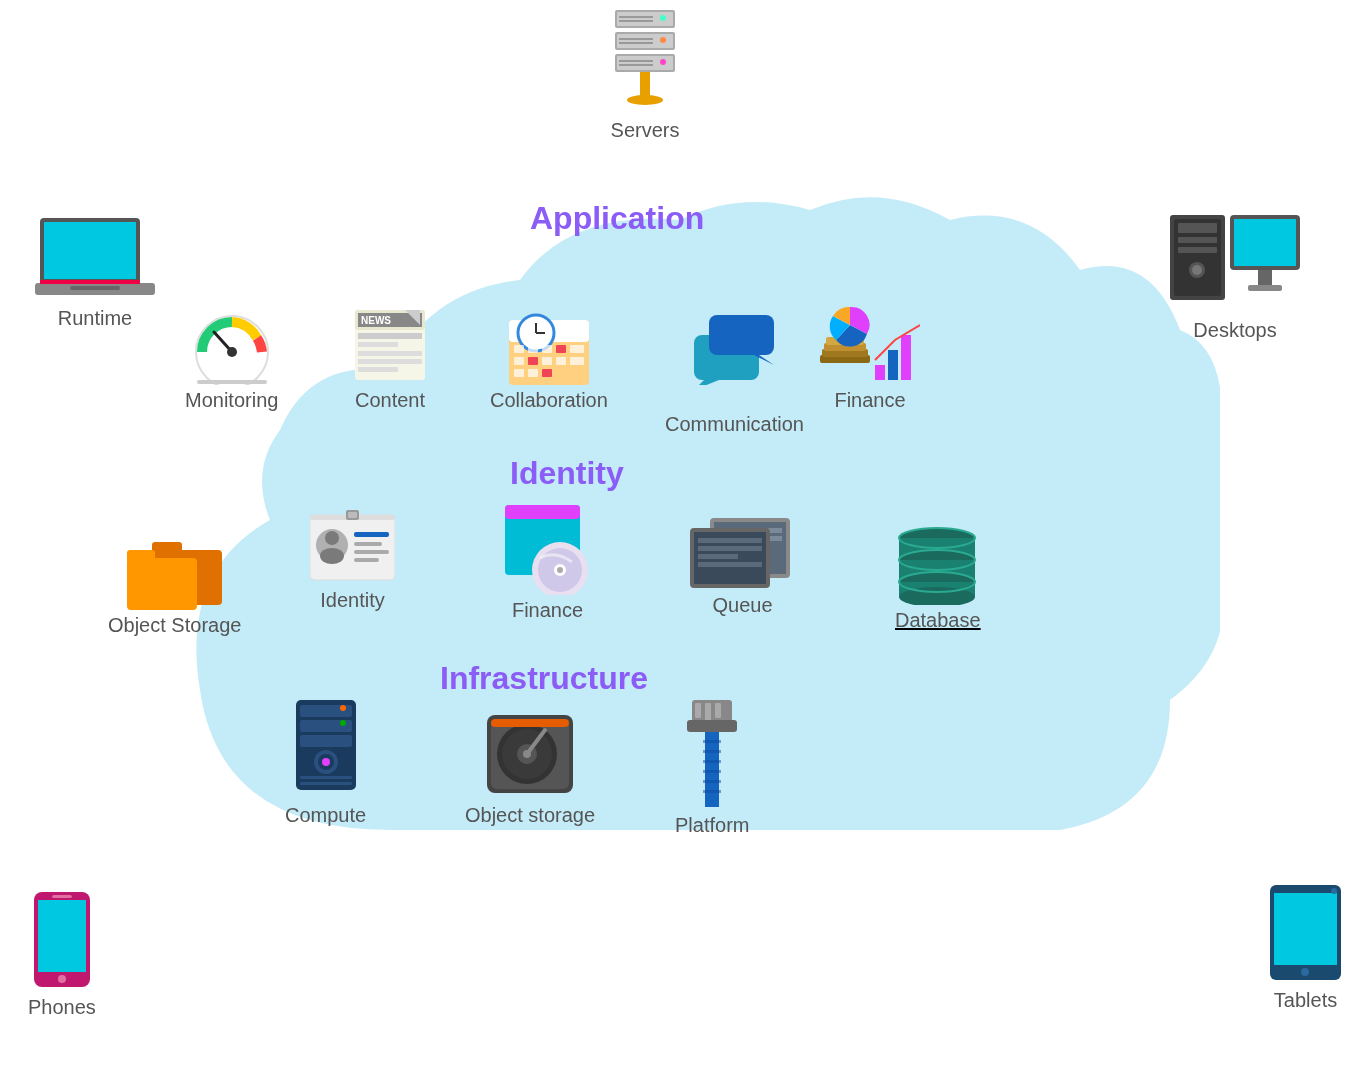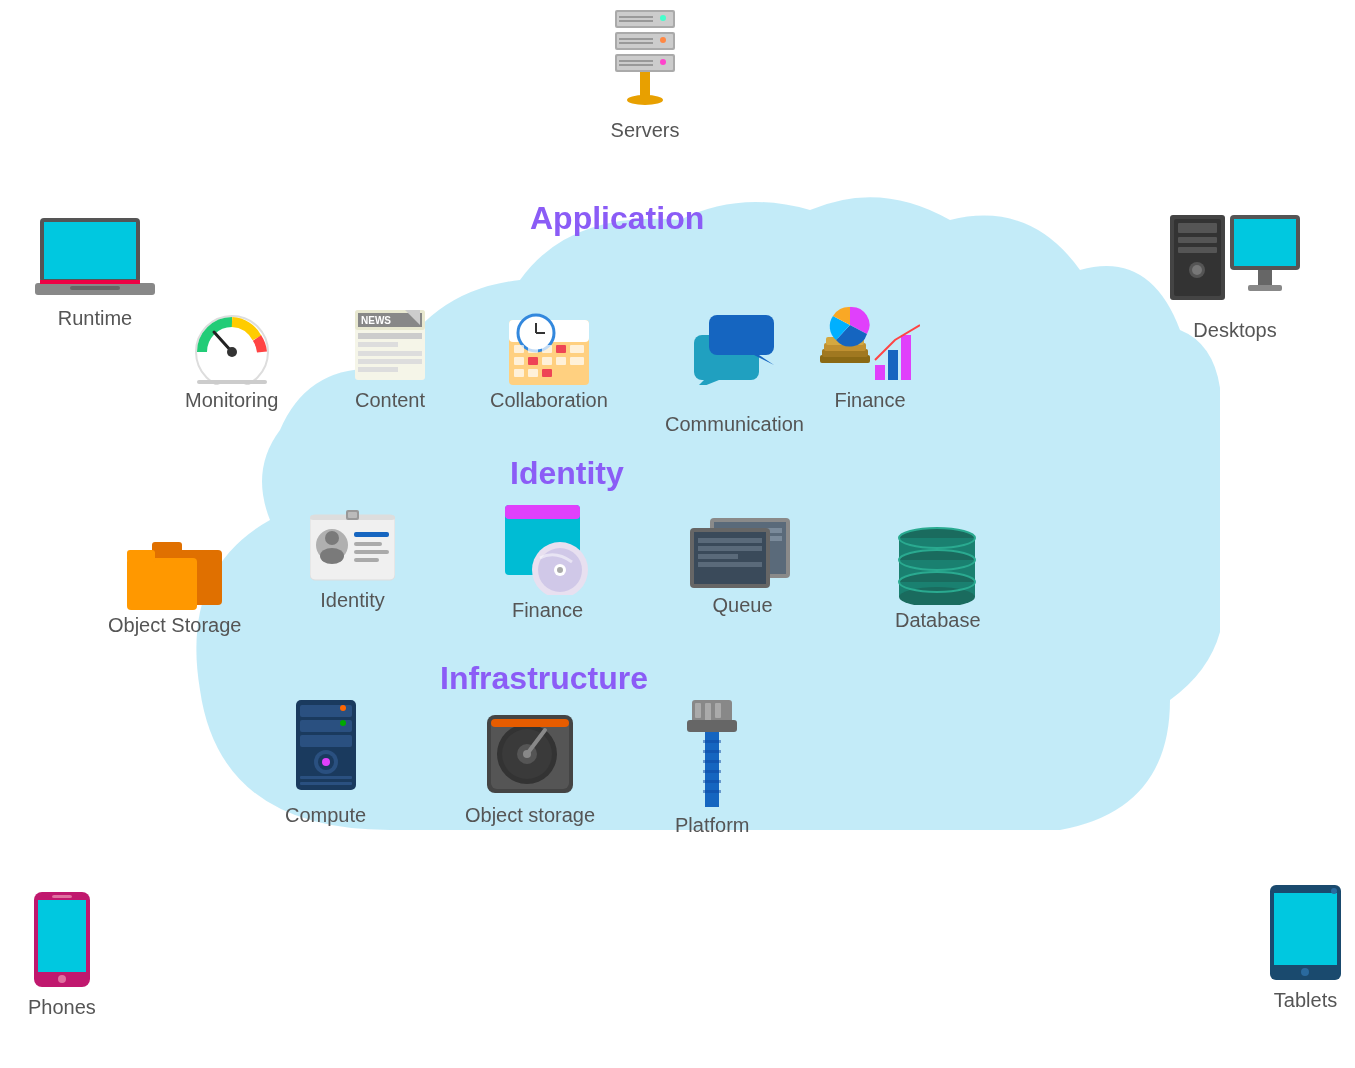--- a/index.html
+++ b/index.html
@@ -328,21 +328,21 @@
     <rect x="4" y="22" width="72" height="52" fill="#3a4a5a"></rect>
 
     <rect x="8" y="28" width="64" height="5" fill="#5a6a7a"></rect>
     <rect x="8" y="36" width="64" height="5" fill="#5a6a7a"></rect>
     <rect x="8" y="44" width="40" height="5" fill="#5a6a7a"></rect>
     <rect x="8" y="52" width="64" height="5" fill="#5a6a7a"></rect>
   </svg>
   <span class="label">Queue</span>
 </div>
 
-<div class="icon-item" style="top:520px; left:895px;">
+<div class="icon-item" style="top:520px; left:895px;text-decoration:underline;">
   <svg width="85" height="85" viewBox="0 0 85 85">
 
     <ellipse cx="42" cy="18" rx="38" ry="10" fill="#1a6b5e"></ellipse>
     <rect x="4" y="18" width="76" height="22" fill="#1a8070"></rect>
     <ellipse cx="42" cy="40" rx="38" ry="10" fill="#1a6b5e"></ellipse>
     <rect x="4" y="40" width="76" height="22" fill="#1a8070"></rect>
     <ellipse cx="42" cy="62" rx="38" ry="10" fill="#1a6b5e"></ellipse>
     <rect x="4" y="62" width="76" height="15" fill="#1a8070"></rect>
     <ellipse cx="42" cy="77" rx="38" ry="10" fill="#1a6b5e"></ellipse>
 

